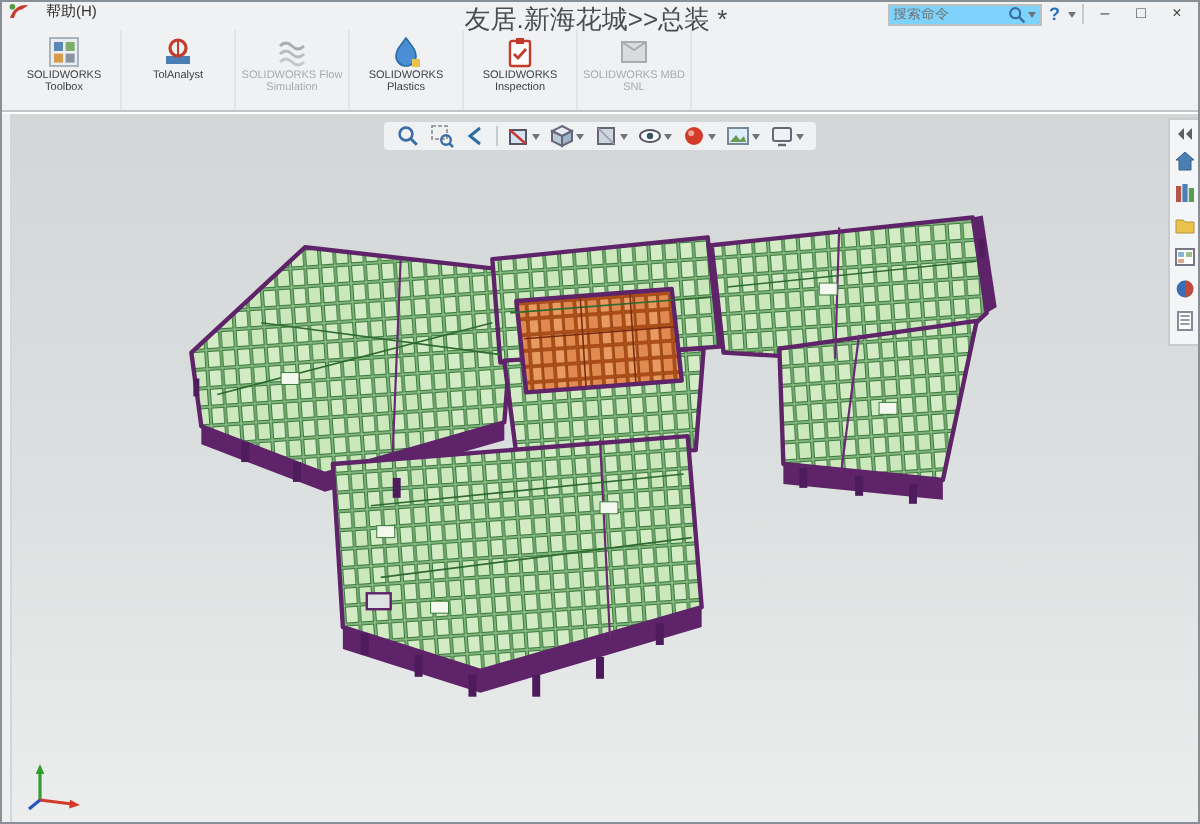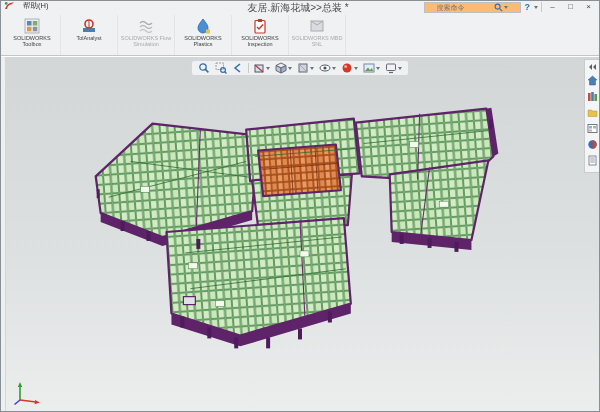--- a/index.html
+++ b/index.html
@@ -3,23 +3,23 @@
 <meta charset="utf-8">
 <style>
   * { box-sizing: border-box; margin: 0; padding: 0; }
   html,body { width:600px; height:412px; overflow:hidden; font-family:"Liberation Sans",sans-serif; background:#e4e6e8; }
   .window { width:600px; height:412px; border:1px solid #889096; display:flex; flex-direction:column; background:#f0f1f2; }
 
   
   .titlebar { height:14px; flex:0 0 auto; display:flex; align-items:flex-start; padding:0 3px; position:relative; background:#f0f1f2; }
   .logo { display:flex; align-items:center; margin-right:3px; }
   .menu-item { font-size:7.5px; color:#333; padding:0 5px; white-space:nowrap; z-index:2; }
-  .doc-title { position:absolute; left:0; right:4px; text-align:center; font-size:10px; color:#4a4d4f; pointer-events:none; }
+  .doc-title { position:absolute; left:0; right:4px; text-align:center; font-size:13px; color:#4a4d4f; pointer-events:none; }
   .tb-right { margin-left:auto; display:flex; align-items:center; gap:3px; z-index:2; }
-  .search-box { display:flex; align-items:center; border:1px solid #bcc0c3; background:#fdba74; height:11px; padding:0 12px; gap:1px; }
+  .search-box { display:flex; align-items:center; border:1px solid #bcc0c3; background:#7dd3fc; height:11px; padding:0 2px; gap:1px; }
   .search-box input { border:none; outline:none; width:56px; font-size:7px; color:#666; font-family:inherit; background:transparent; }
   .chev { width:0; height:0; border-left:2.5px solid transparent; border-right:2.5px solid transparent; border-top:3px solid #707478; }
   .help-btn { font-size:9px; color:#2a70b8; font-weight:bold; padding:0 1px; }
   .winbtn { width:15px; height:12px; font-size:8px; color:#444; display:flex; align-items:center; justify-content:center; line-height:1; }
   .sep-v { width:1px; height:10px; background:#c6cacc; }
 
   
   .ribbon { height:41px; flex:0 0 auto; display:flex; align-items:stretch; background:#f0f1f2; border-bottom:1px solid #c2c6c8; padding-left:3px; }
   .rbtn { width:57px; display:flex; flex-direction:column; align-items:center; padding-top:3px; gap:1px; border-right:1px solid #e2e4e6; }
   .rbtn .lbl { font-size:5.5px; line-height:1.12; text-align:center; color:#3c3f41; width:55px; }

